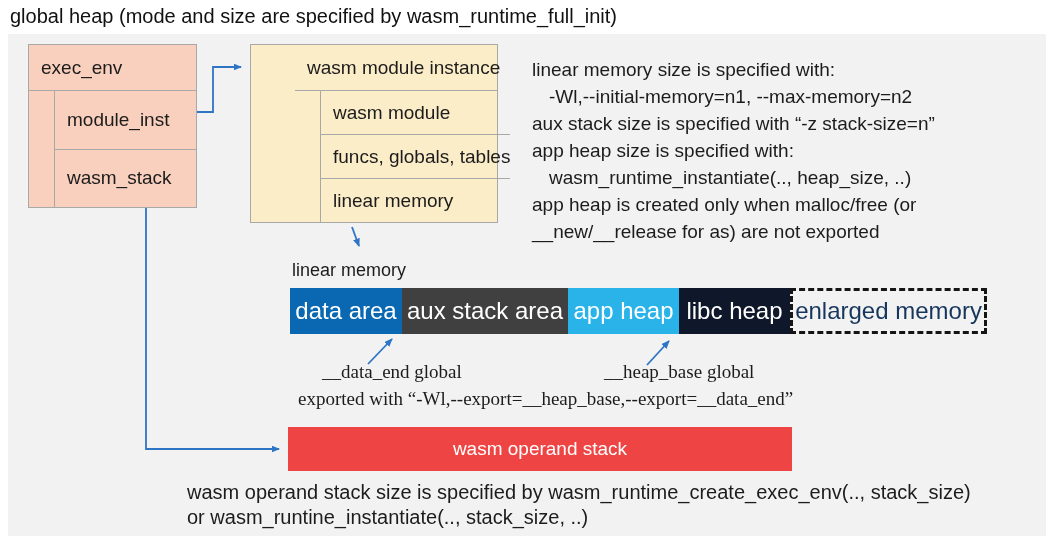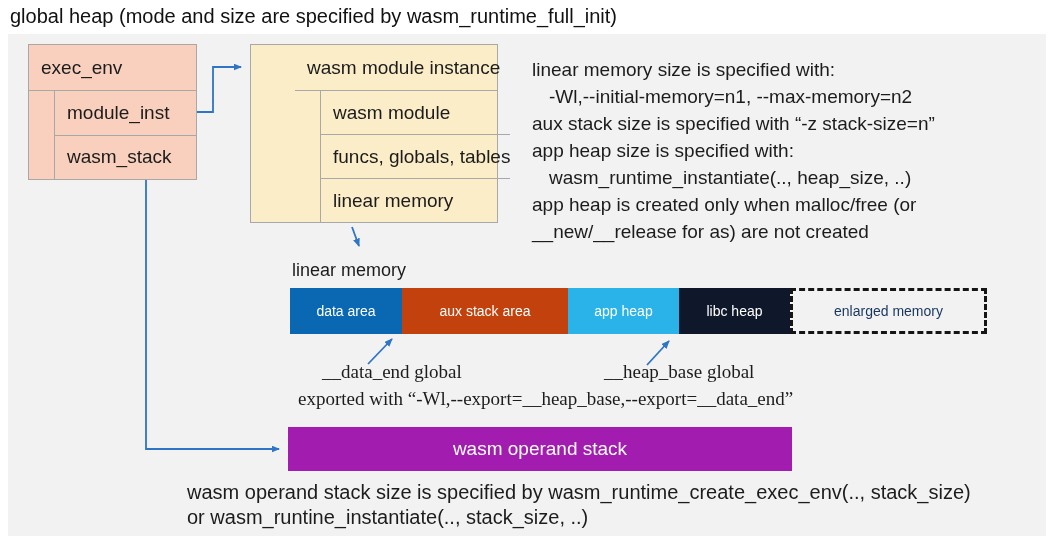--- a/index.html
+++ b/index.html
@@ -27,21 +27,21 @@
     pointer-events:none;
   }
   
   .box {
     position:absolute;
     border:1px solid #a8a8a8;
     box-sizing:border-box;
     display:flex; flex-direction:column;
     font-size:19px;
   }
-  .box-exec   { left:20px;  top:10px; width:169px; height:136px; background:#f9d0bd; }
+  .box-exec   { left:20px;  top:10px; width:169px; height:164px; background:#f9d0bd; }
   .box-inst   { left:242px; top:10px; width:248px; height:179px; background:#fcedc9;padding-left:44px; }
   .box-header {
     flex:0 0 45px;
     border-bottom:1px solid #a8a8a8;
     display:flex; align-items:center;
     padding-left:12px;
     white-space:nowrap;
   }
   .box-body { flex:1; display:flex; min-height:0; }
   .box-strip { flex:0 0 25px; border-right:1px solid #a8a8a8; }
@@ -62,33 +62,33 @@
 
   
   .lm-label { position:absolute; left:284px; top:226px; font-size:18px; white-space:nowrap; }
   .membar {
     position:absolute; left:282px; top:254px; height:46px;
     display:flex; align-items:stretch;
   }
   .seg {
     box-sizing:border-box;
     display:flex; align-items:center; justify-content:center;
-    font-size:14px; white-space:nowrap;
+    font-size:24px; white-space:nowrap;
   }
   .seg-dashed { border:3px dashed #151515; background:transparent; }
 
   .ann { position:absolute; font-size:19px; white-space:nowrap;font-family:Liberation Serif, serif; }
   .ann-data-end { left:314px; top:327px; }
   .ann-heap-base { left:596px; top:327px; }
   .ann-exported { left:290px; top:354px; }
 
   
   .operand {
     position:absolute; left:280px; top:393px; width:504px; height:44px;
-    background:#a21caf; color:#ffffff;
+    background:#ef4444; color:#ffffff;
     display:flex; align-items:center; justify-content:center;
     font-size:19px; white-space:nowrap;
   }
 
   .footer {
     position:absolute; left:179px; top:446px;
     font-size:20px; line-height:25px;
     white-space:nowrap;
   }
 </style>
@@ -140,29 +140,29 @@
     </div>
   </div>
 
   <div class="notes">
     <div class="note-line">linear memory size is specified with:</div>
     <div class="note-line indent">-Wl,--initial-memory=n1, --max-memory=n2</div>
     <div class="note-line">aux stack size is specified with “-z stack-size=n”</div>
     <div class="note-line">app heap size is specified with:</div>
     <div class="note-line indent">wasm_runtime_instantiate(.., heap_size, ..)</div>
     <div class="note-line">app heap is created only when malloc/free (or</div>
-    <div class="note-line">__new/__release for as) are not created</div>
+    <div class="note-line">__new/__release for as) are not exported</div>
   </div>
 
   <div class="lm-label">linear memory</div>
   <div class="membar">
     <div class="seg" style="width: 112px; background: rgb(10, 104, 178); color: rgb(255, 255, 255);">
       <span>data area</span>
     </div>
-    <div class="seg" style="width: 166px; background: #c2410c; color: rgb(255, 255, 255); justify-content: center;">
+    <div class="seg" style="width: 166px; background: #404040; color: rgb(255, 255, 255); justify-content: center;">
       <span>aux stack area</span>
     </div>
     <div class="seg" style="width: 111px; background: rgb(41, 179, 232); color: rgb(255, 255, 255);">
       <span>app heap</span>
     </div>
     <div class="seg" style="width: 111px; background: #0f172a; color: rgb(255, 255, 255);">
       <span>libc heap</span>
     </div>
     <div class="seg seg-dashed" style="width: 197px; color: rgb(23, 54, 93);">
       <span>enlarged memory</span>

